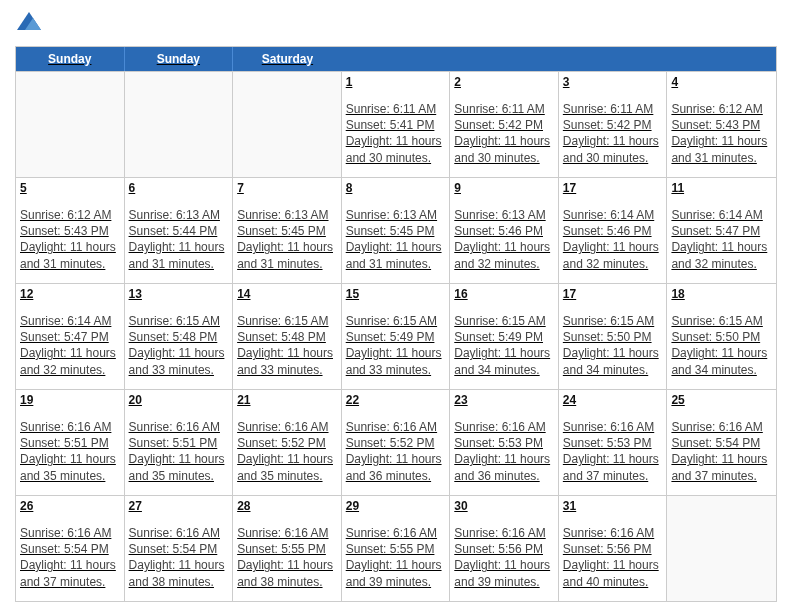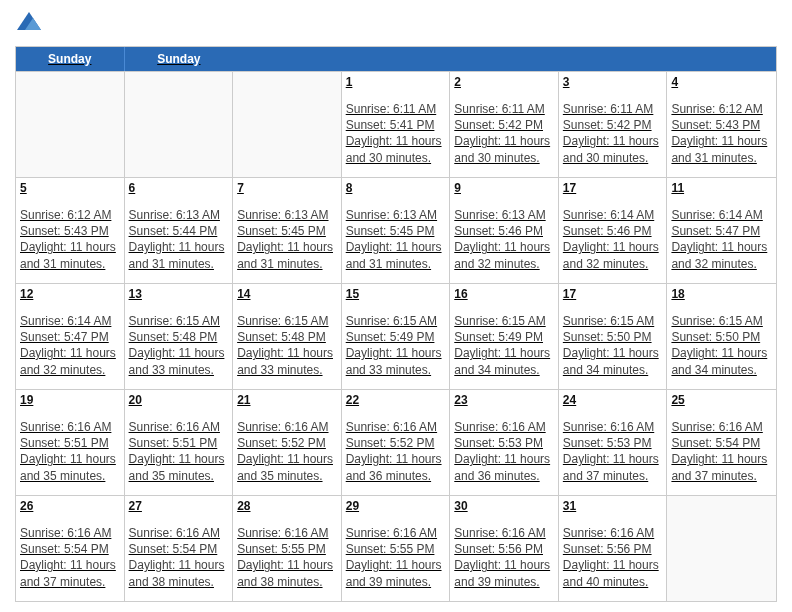--- a/index.html
+++ b/index.html
@@ -124,20 +124,21 @@
     <div class="title-block">
       <div class="month-title"></div>
       <div class="subtitle"></div>
     </div>
   </div>
 
   <div class="calendar">
     <div class="cal-header-row">
     <div class="cal-header-cell">Sunday</div>
         <div class="cal-header-cell">Sunday</div>
+        <div class="cal-header-cell">Saturday</div>
       </div>
     <div class="cal-body">
     <div class="cal-row">
           <div class="cal-cell empty"></div>
           <div class="cal-cell empty"></div>
           <div class="cal-cell empty"></div>
           <div class="cal-cell">
             <div class="day-num">1</div>
             <div class="cell-info" style="white-space: pre-line;">Sunrise: 6:11 AM
 Sunset: 5:41 PM

